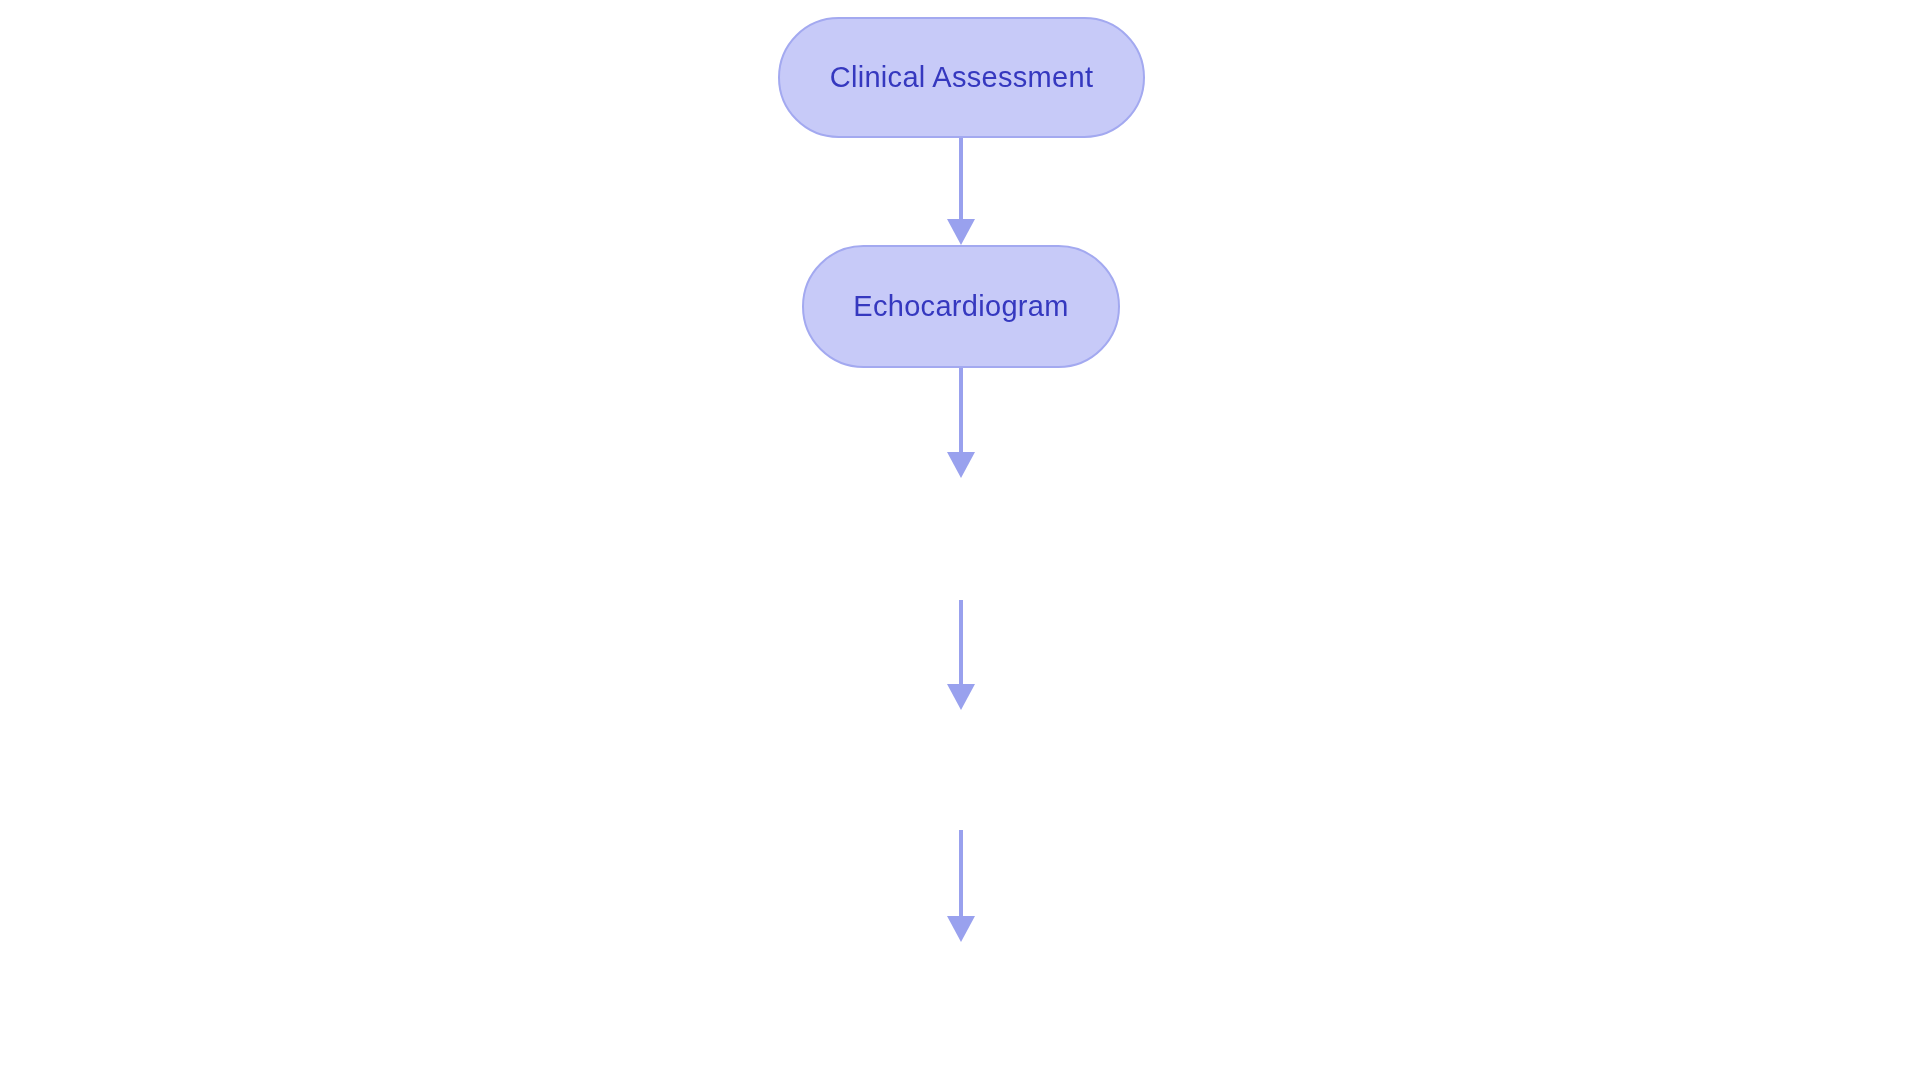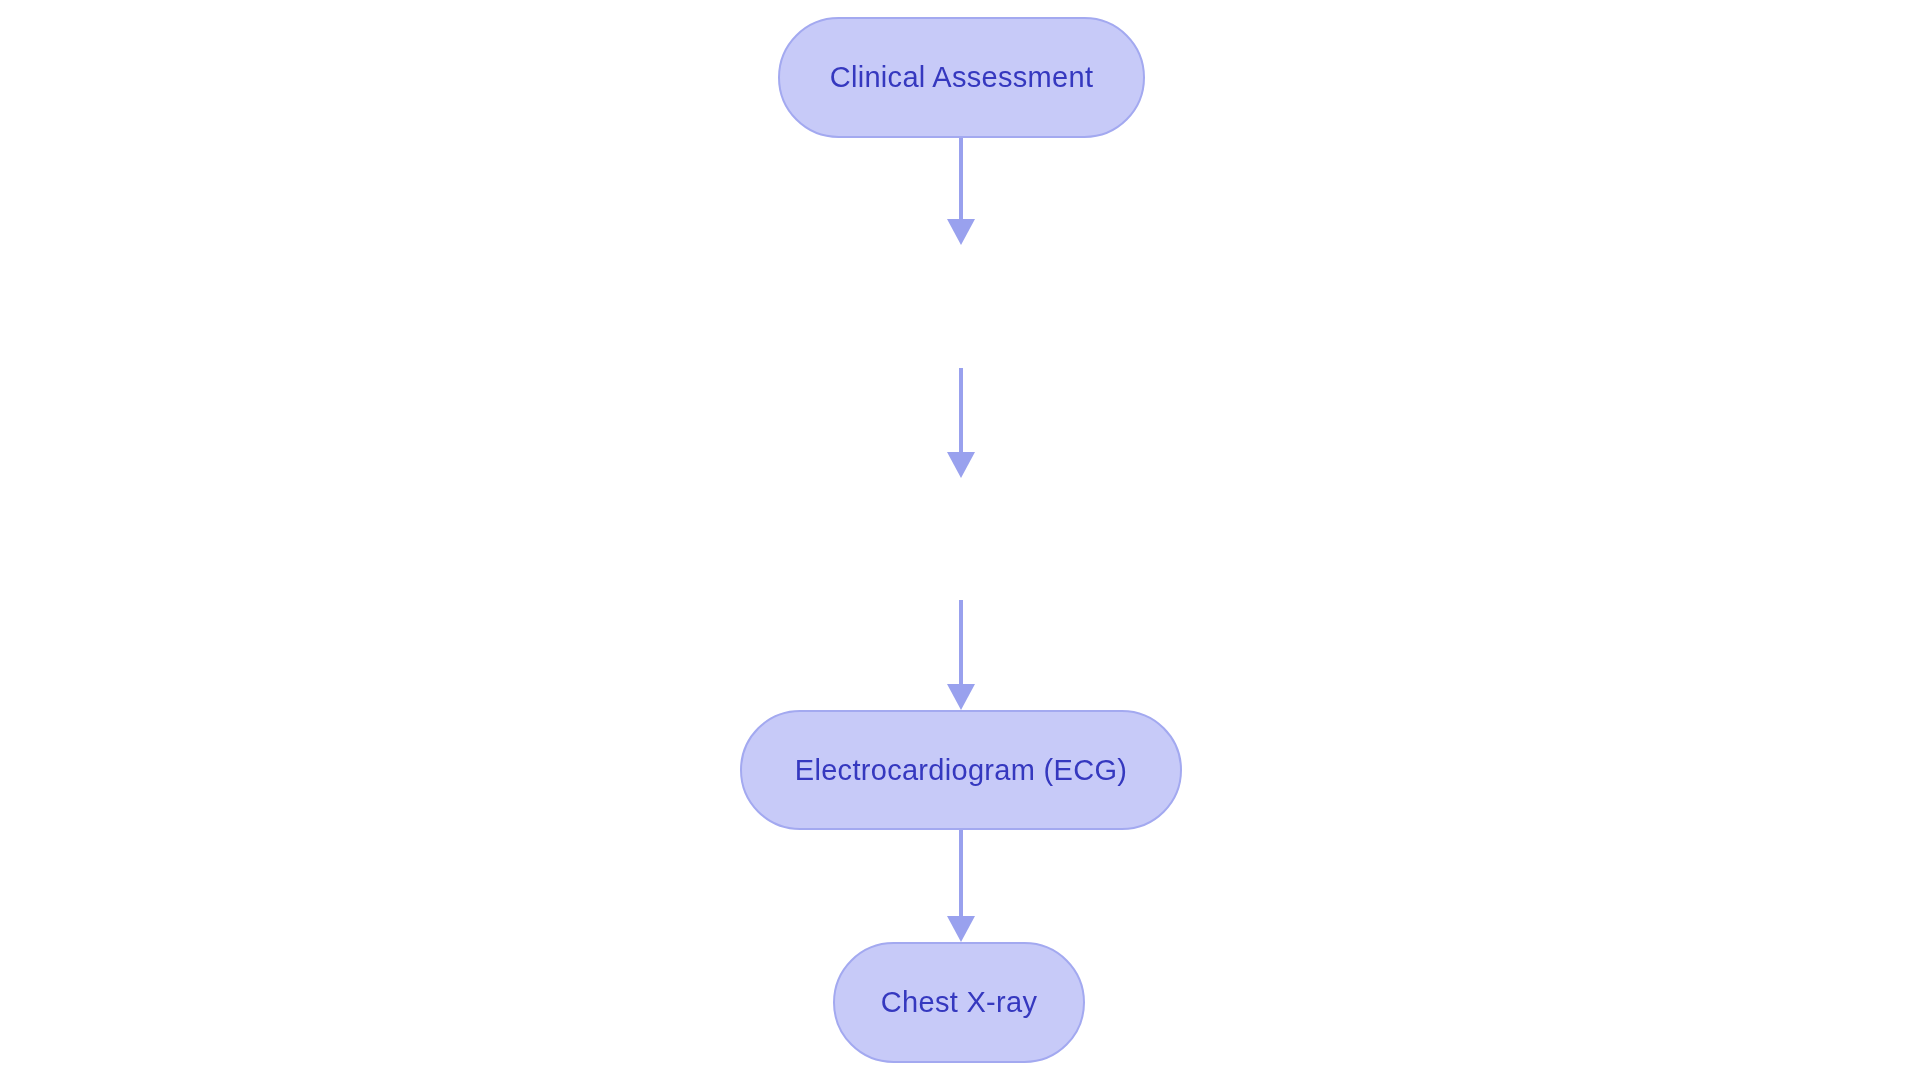--- a/index.html
+++ b/index.html
@@ -74,38 +74,35 @@
 
   <div class="node n1">
     <span class="node-label">Clinical Assessment</span>
   </div>
 
   <div class="arrow a1">
     <div class="arrow-line"></div>
     <div class="arrow-head"></div>
   </div>
 
+  <div class="node n2">
+    <span class="node-label">Echocardiogram</span>
+  </div>
 
   <div class="arrow a2">
     <div class="arrow-line"></div>
     <div class="arrow-head"></div>
   </div>
 
 
   <div class="arrow a3">
     <div class="arrow-line"></div>
     <div class="arrow-head"></div>
   </div>
 
-  <div class="node n4">
-    <span class="node-label">Electrocardiogram (ECG)</span>
-  </div>
 
   <div class="arrow a4">
     <div class="arrow-line"></div>
     <div class="arrow-head"></div>
   </div>
 
-  <div class="node n5">
-    <span class="node-label">Chest X-ray</span>
-  </div>
 
 </div>
 
 </body></html>

